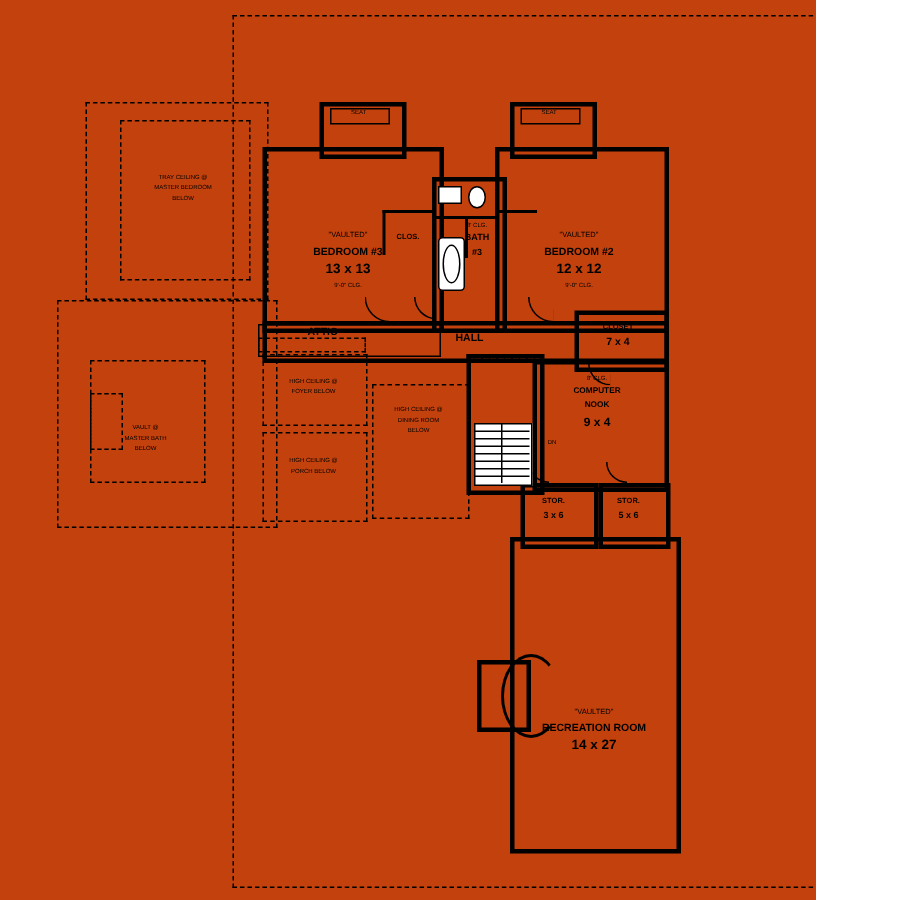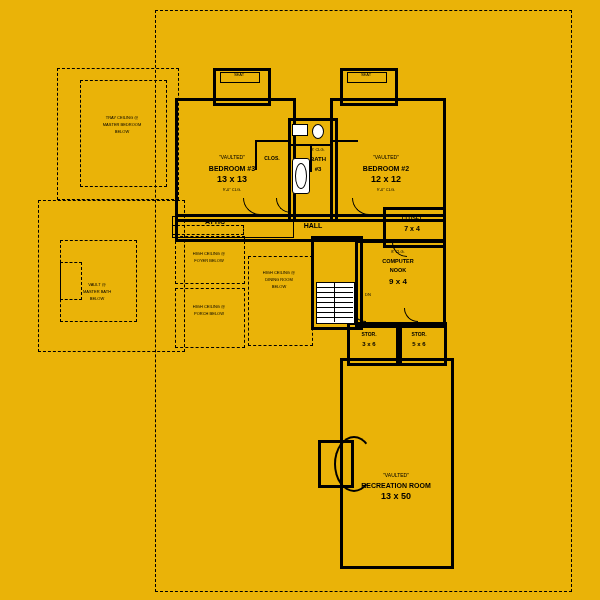--- a/index.html
+++ b/index.html
@@ -1,20 +1,20 @@
 <!DOCTYPE html>
 <html><head>
 <meta charset="utf-8">
 <style>
   html,body{margin:0;padding:0;background:#ffffff;}
   body{font-family:"Liberation Sans", sans-serif;}
   #plan{
     position:relative;
-    width:600px;height:600px;
-    background:#eab308;
+    width:544px;height:600px;
+    background:#c2410c;
     overflow:hidden;
   }
   .wall{position:absolute;background:#000000;}
   .outline{position:absolute;border:1px solid #000;}
   .thickwall{position:absolute;border:3px solid #000;background:transparent;}
   .dash{position:absolute;border:1px dashed #000;background:transparent;}
   .lbl{
     position:absolute;
     text-align:center;
     line-height:1.15;
@@ -157,21 +157,21 @@
 
   <div class="lbl t4 ctr" style="left:368px;top:293px;">DN</div>
 
   <div class="lbl t5 ctr b" style="left:369px;top:332px;">STOR.</div>
   <div class="lbl t6 ctr b" style="left:369px;top:341px;">3 x 6</div>
   <div class="lbl t5 ctr b" style="left:419px;top:332px;">STOR.</div>
   <div class="lbl t6 ctr b" style="left:419px;top:341px;">5 x 6</div>
 
   <div class="lbl t5 ctr" style="left:396px;top:473px;">"VAULTED"</div>
   <div class="lbl t7 ctr room-name" style="left:396px;top:482px;">RECREATION ROOM</div>
-  <div class="lbl t9 ctr b" style="left:396px;top:491px;">13 x 50</div>
+  <div class="lbl t9 ctr b" style="left:396px;top:491px;">14 x 27</div>
 
   <div class="lbl t4 ctr" style="left:122px;top:116px;">TRAY CEILING @</div>
   <div class="lbl t4 ctr" style="left:122px;top:123px;">MASTER BEDROOM</div>
   <div class="lbl t4 ctr" style="left:122px;top:130px;">BELOW</div>
 
   <div class="lbl t4 ctr" style="left:97px;top:283px;">VAULT @</div>
   <div class="lbl t4 ctr" style="left:97px;top:290px;">MASTER BATH</div>
   <div class="lbl t4 ctr" style="left:97px;top:297px;">BELOW</div>
 
   <div class="lbl t4 ctr" style="left:209px;top:252px;">HIGH CEILING @</div>

